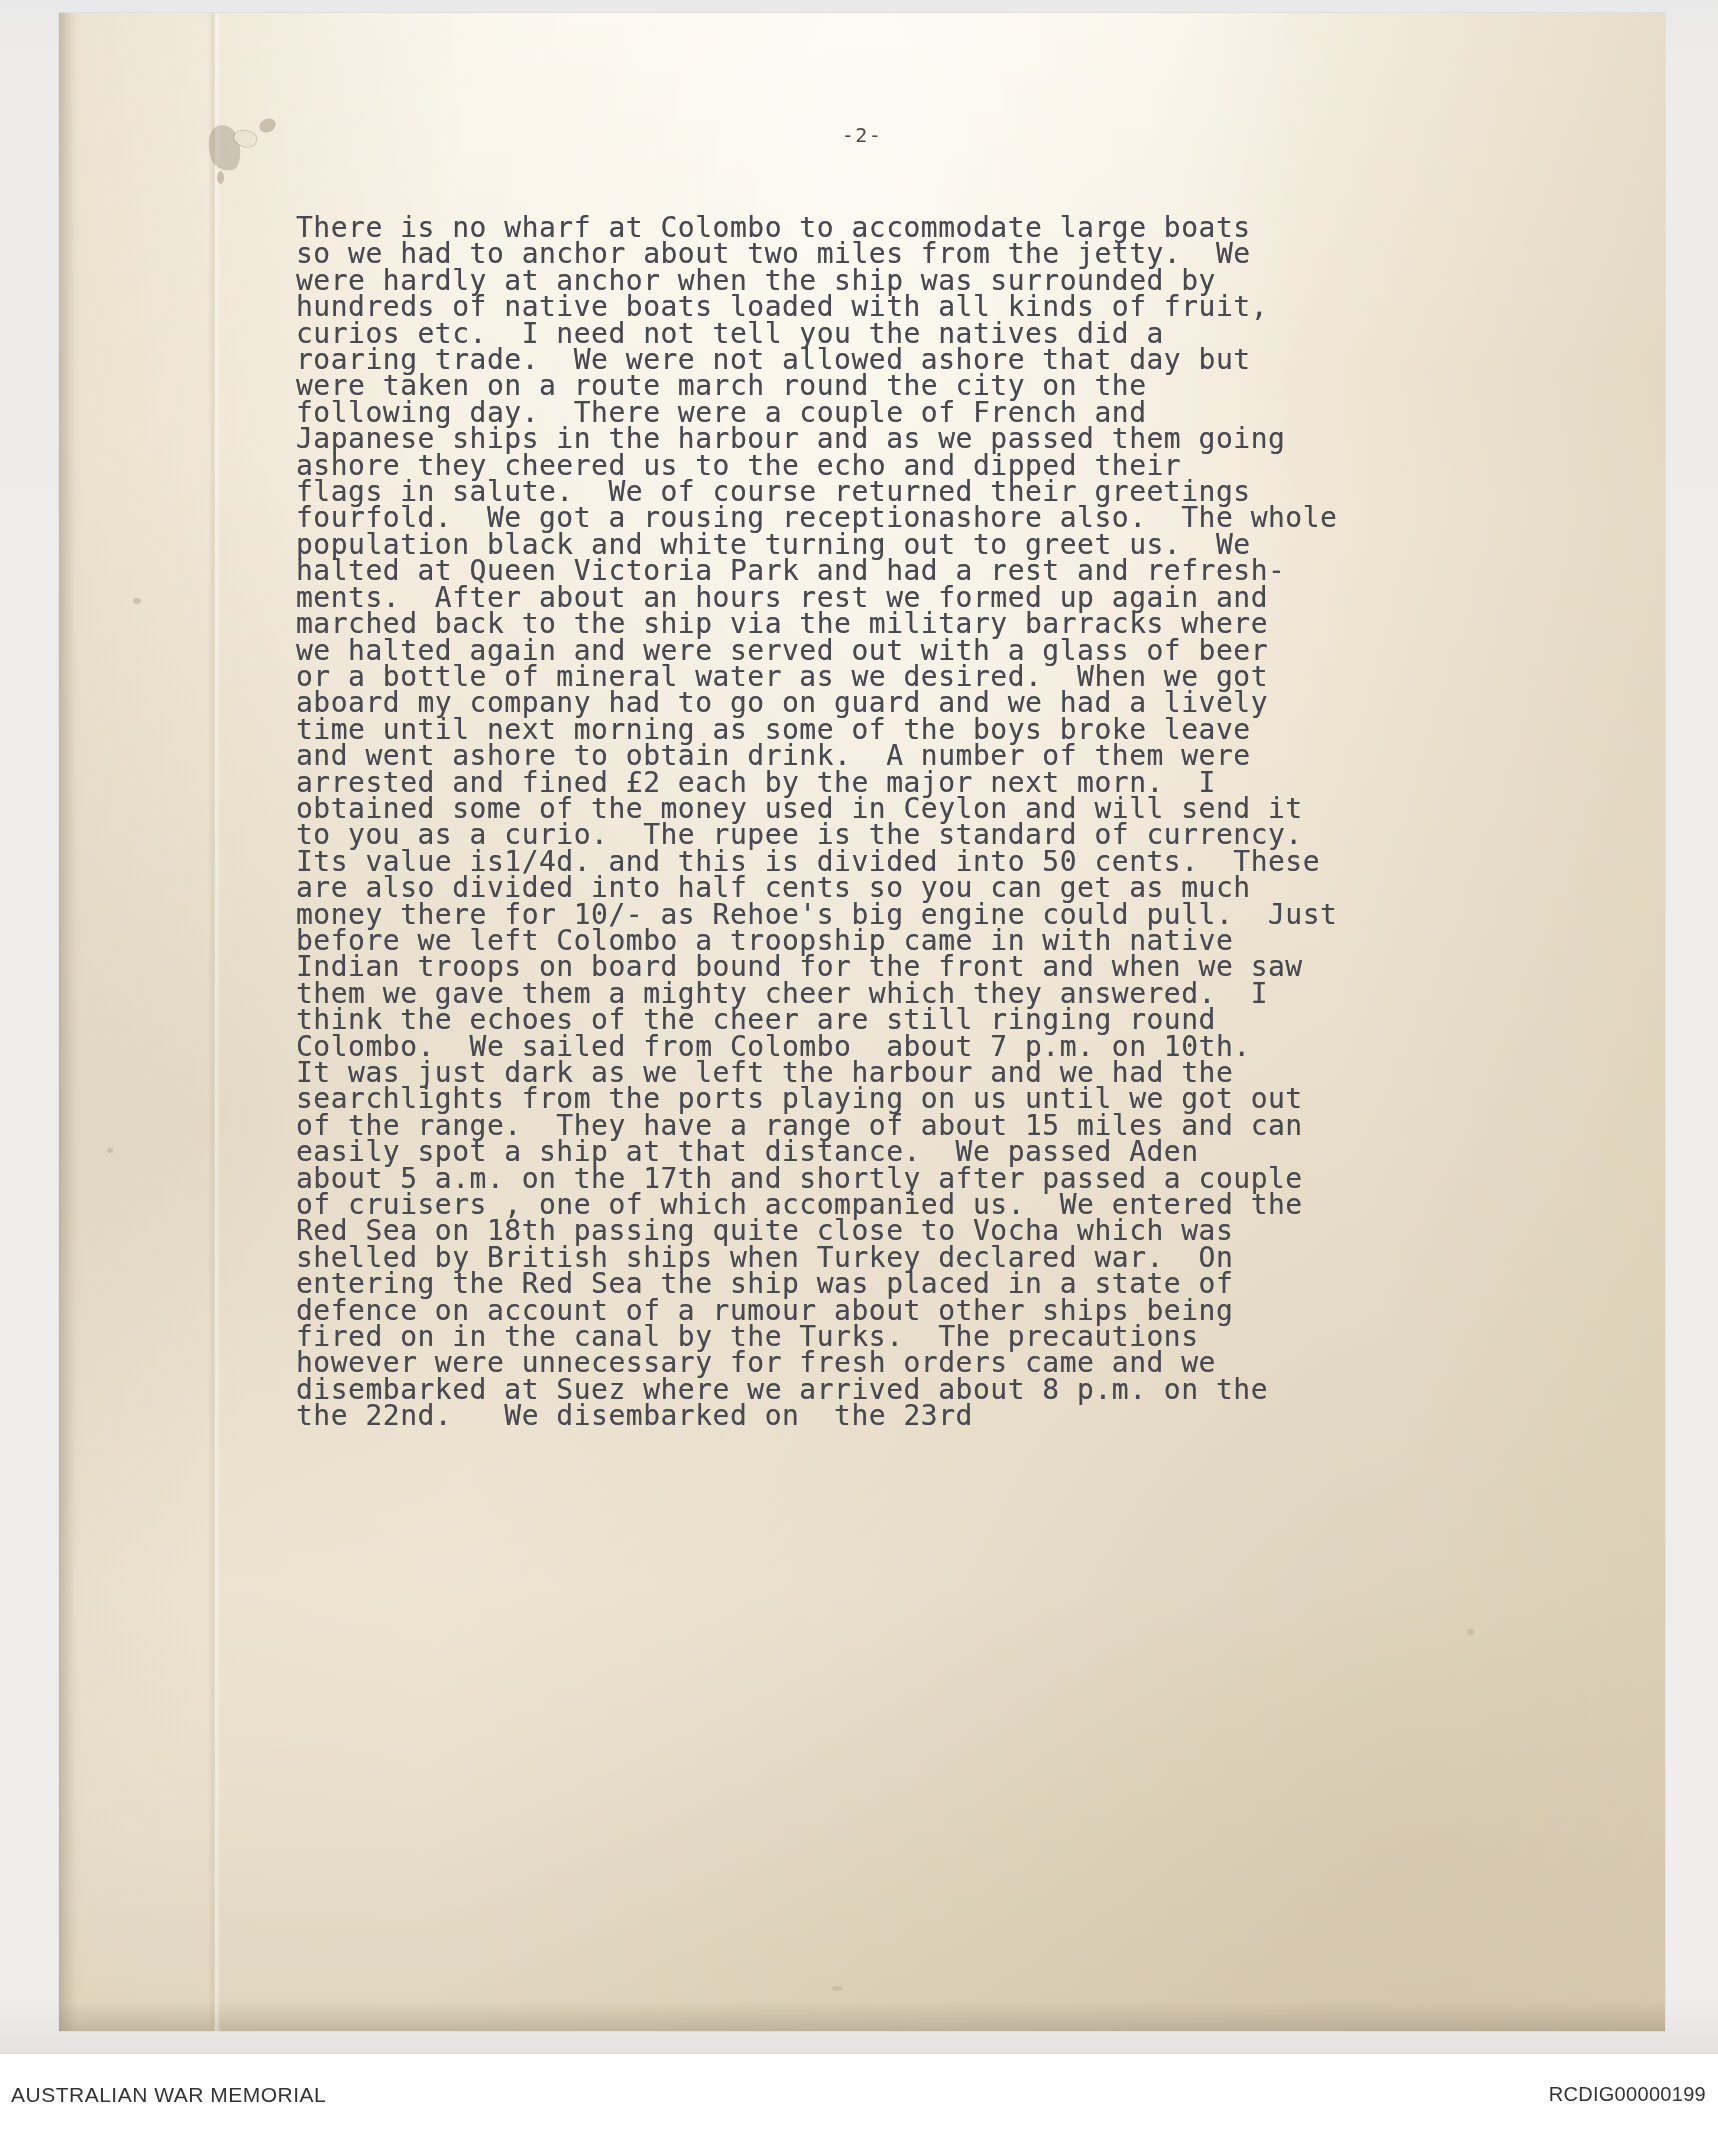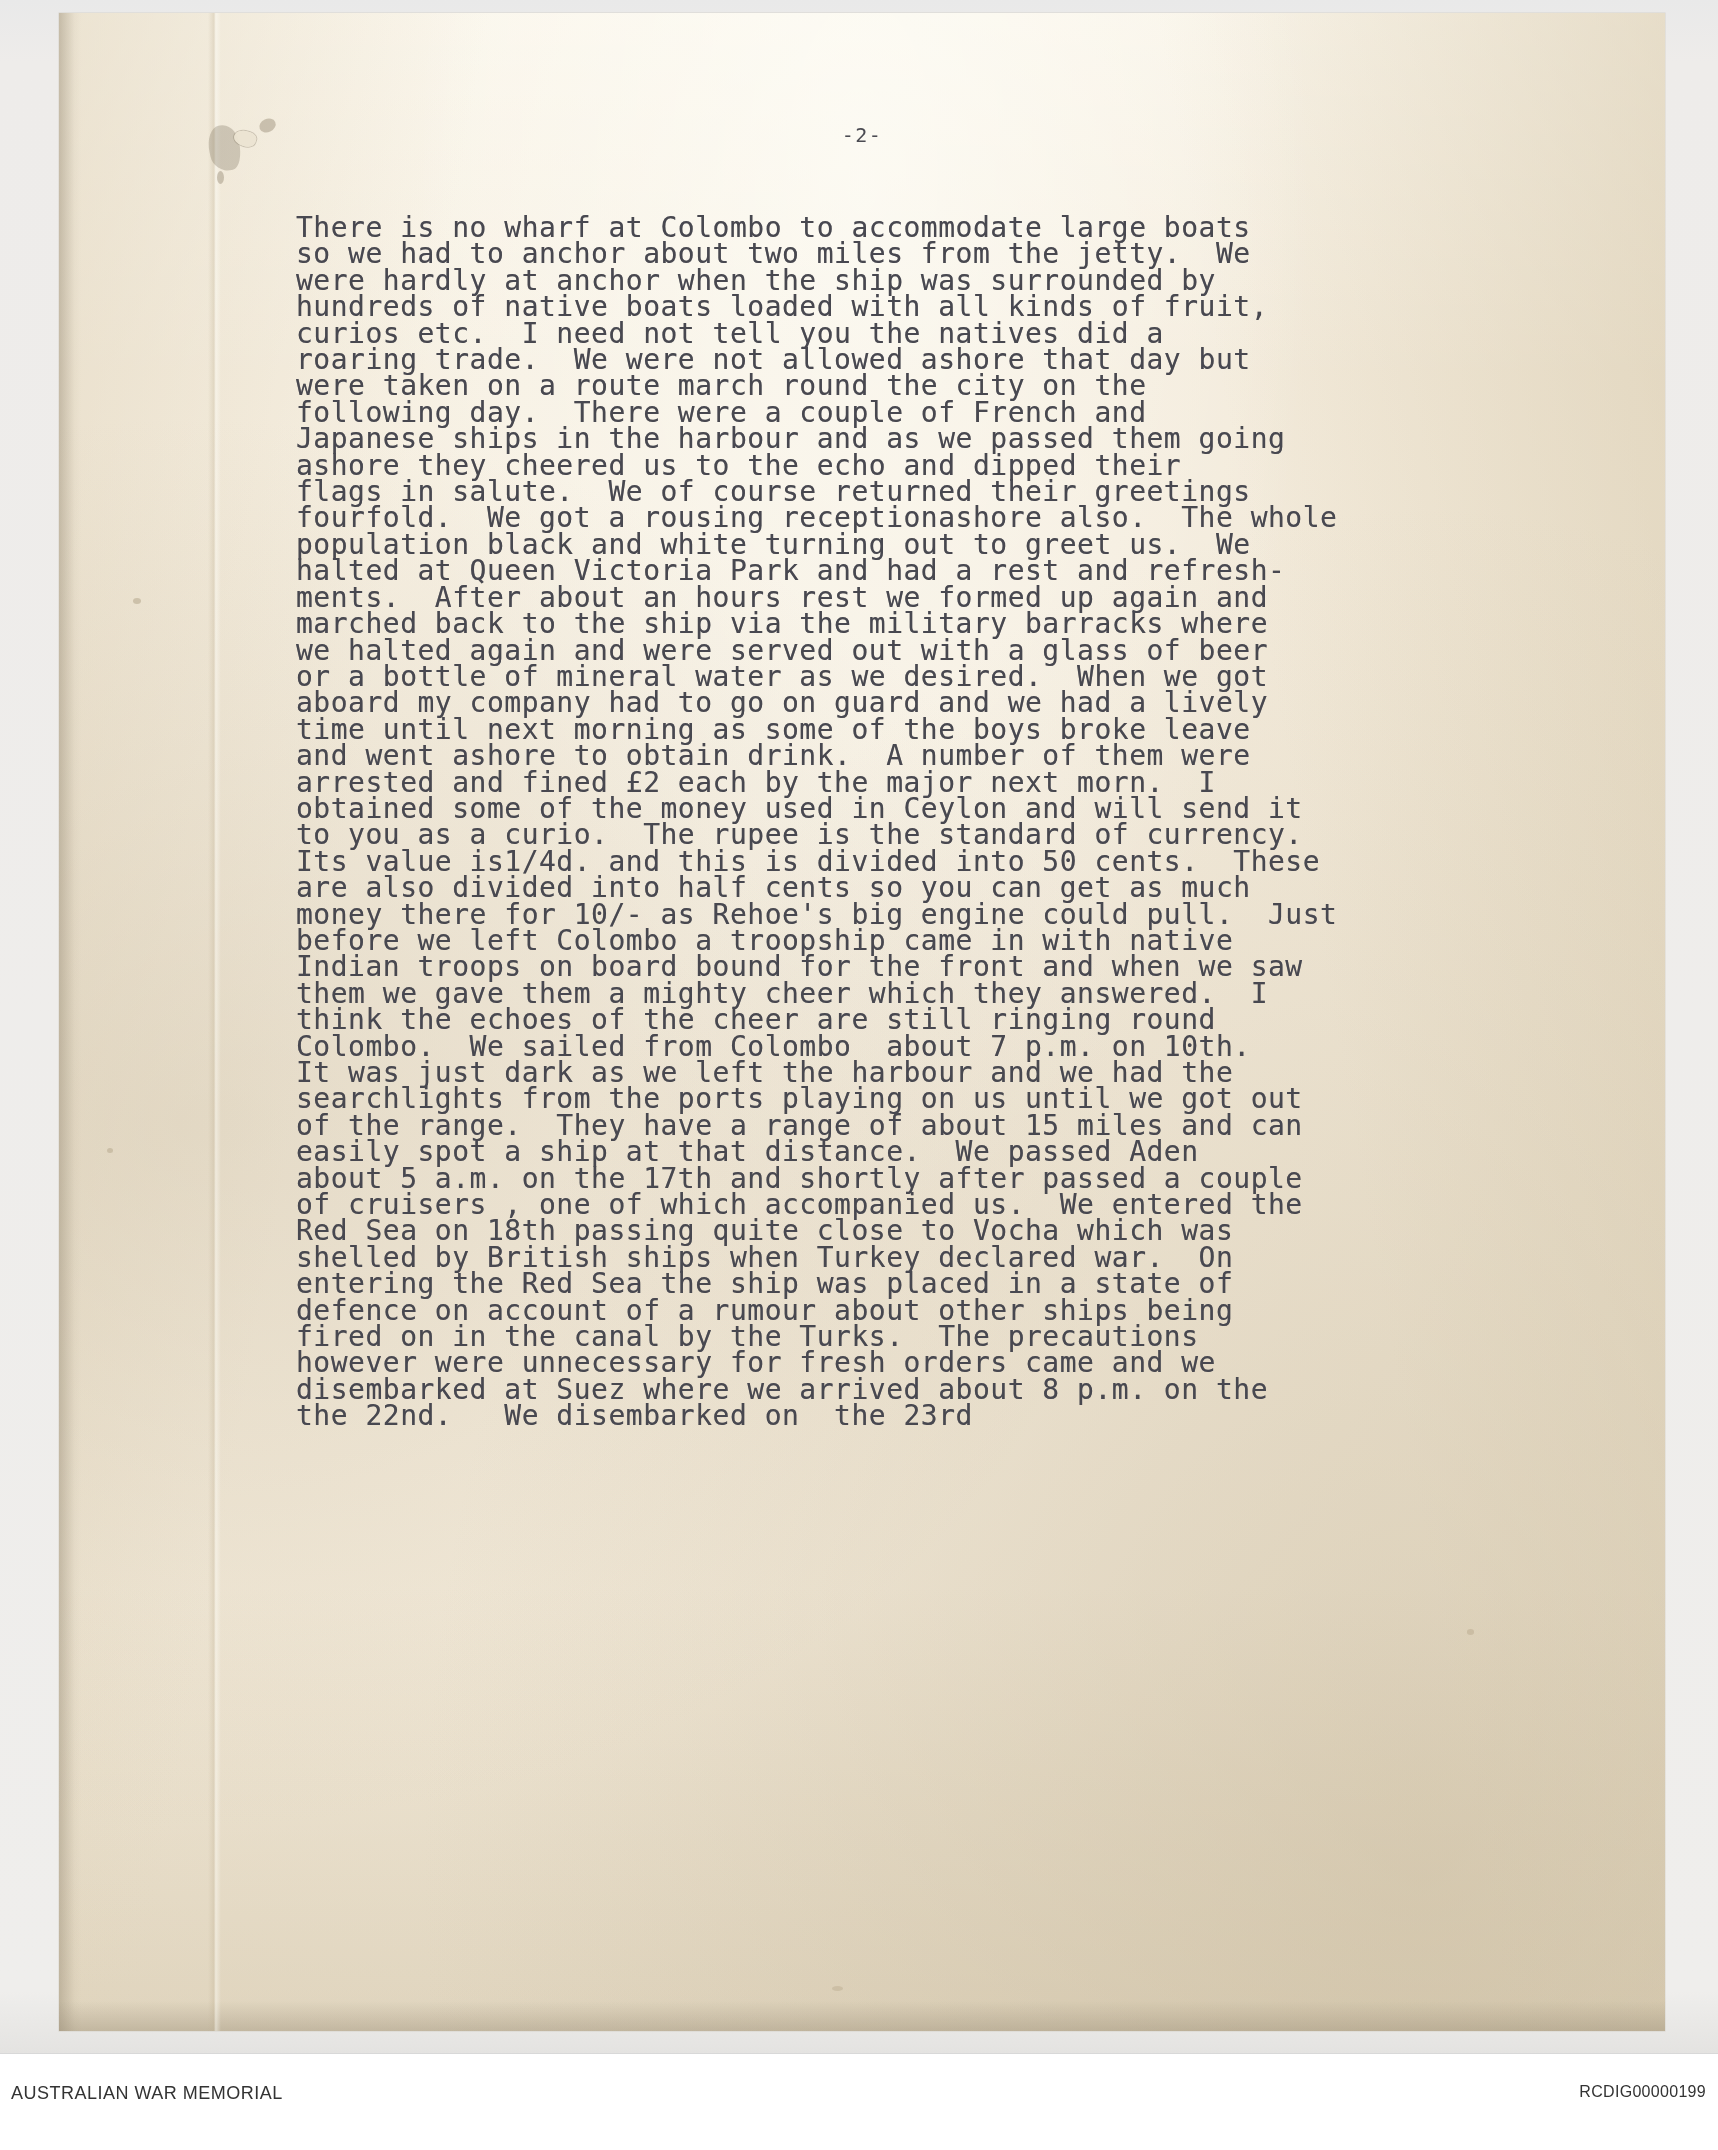--- a/index.html
+++ b/index.html
@@ -163,29 +163,29 @@
     top: 2053px;
     width: 1719px;
     height: 98px;
     background: #ffffff;
     border-top: 1px solid #d8d8d8;
   }
   .caption-left {
     position: absolute;
     left: 11px;
     top: 29px;
-    font-size: 18px;
+    font-size: 21px;
     letter-spacing: 0.5px;
     color: #333333;
   }
   .caption-right {
     position: absolute;
     right: 13px;
     top: 29px;
-    font-size: 16px;
+    font-size: 20px;
     letter-spacing: 0.3px;
     color: #333333;
   }
 </style>
 </head>
 <body>
 
 <div class="scan-canvas">
 
   <div class="scan-backdrop"></div>

